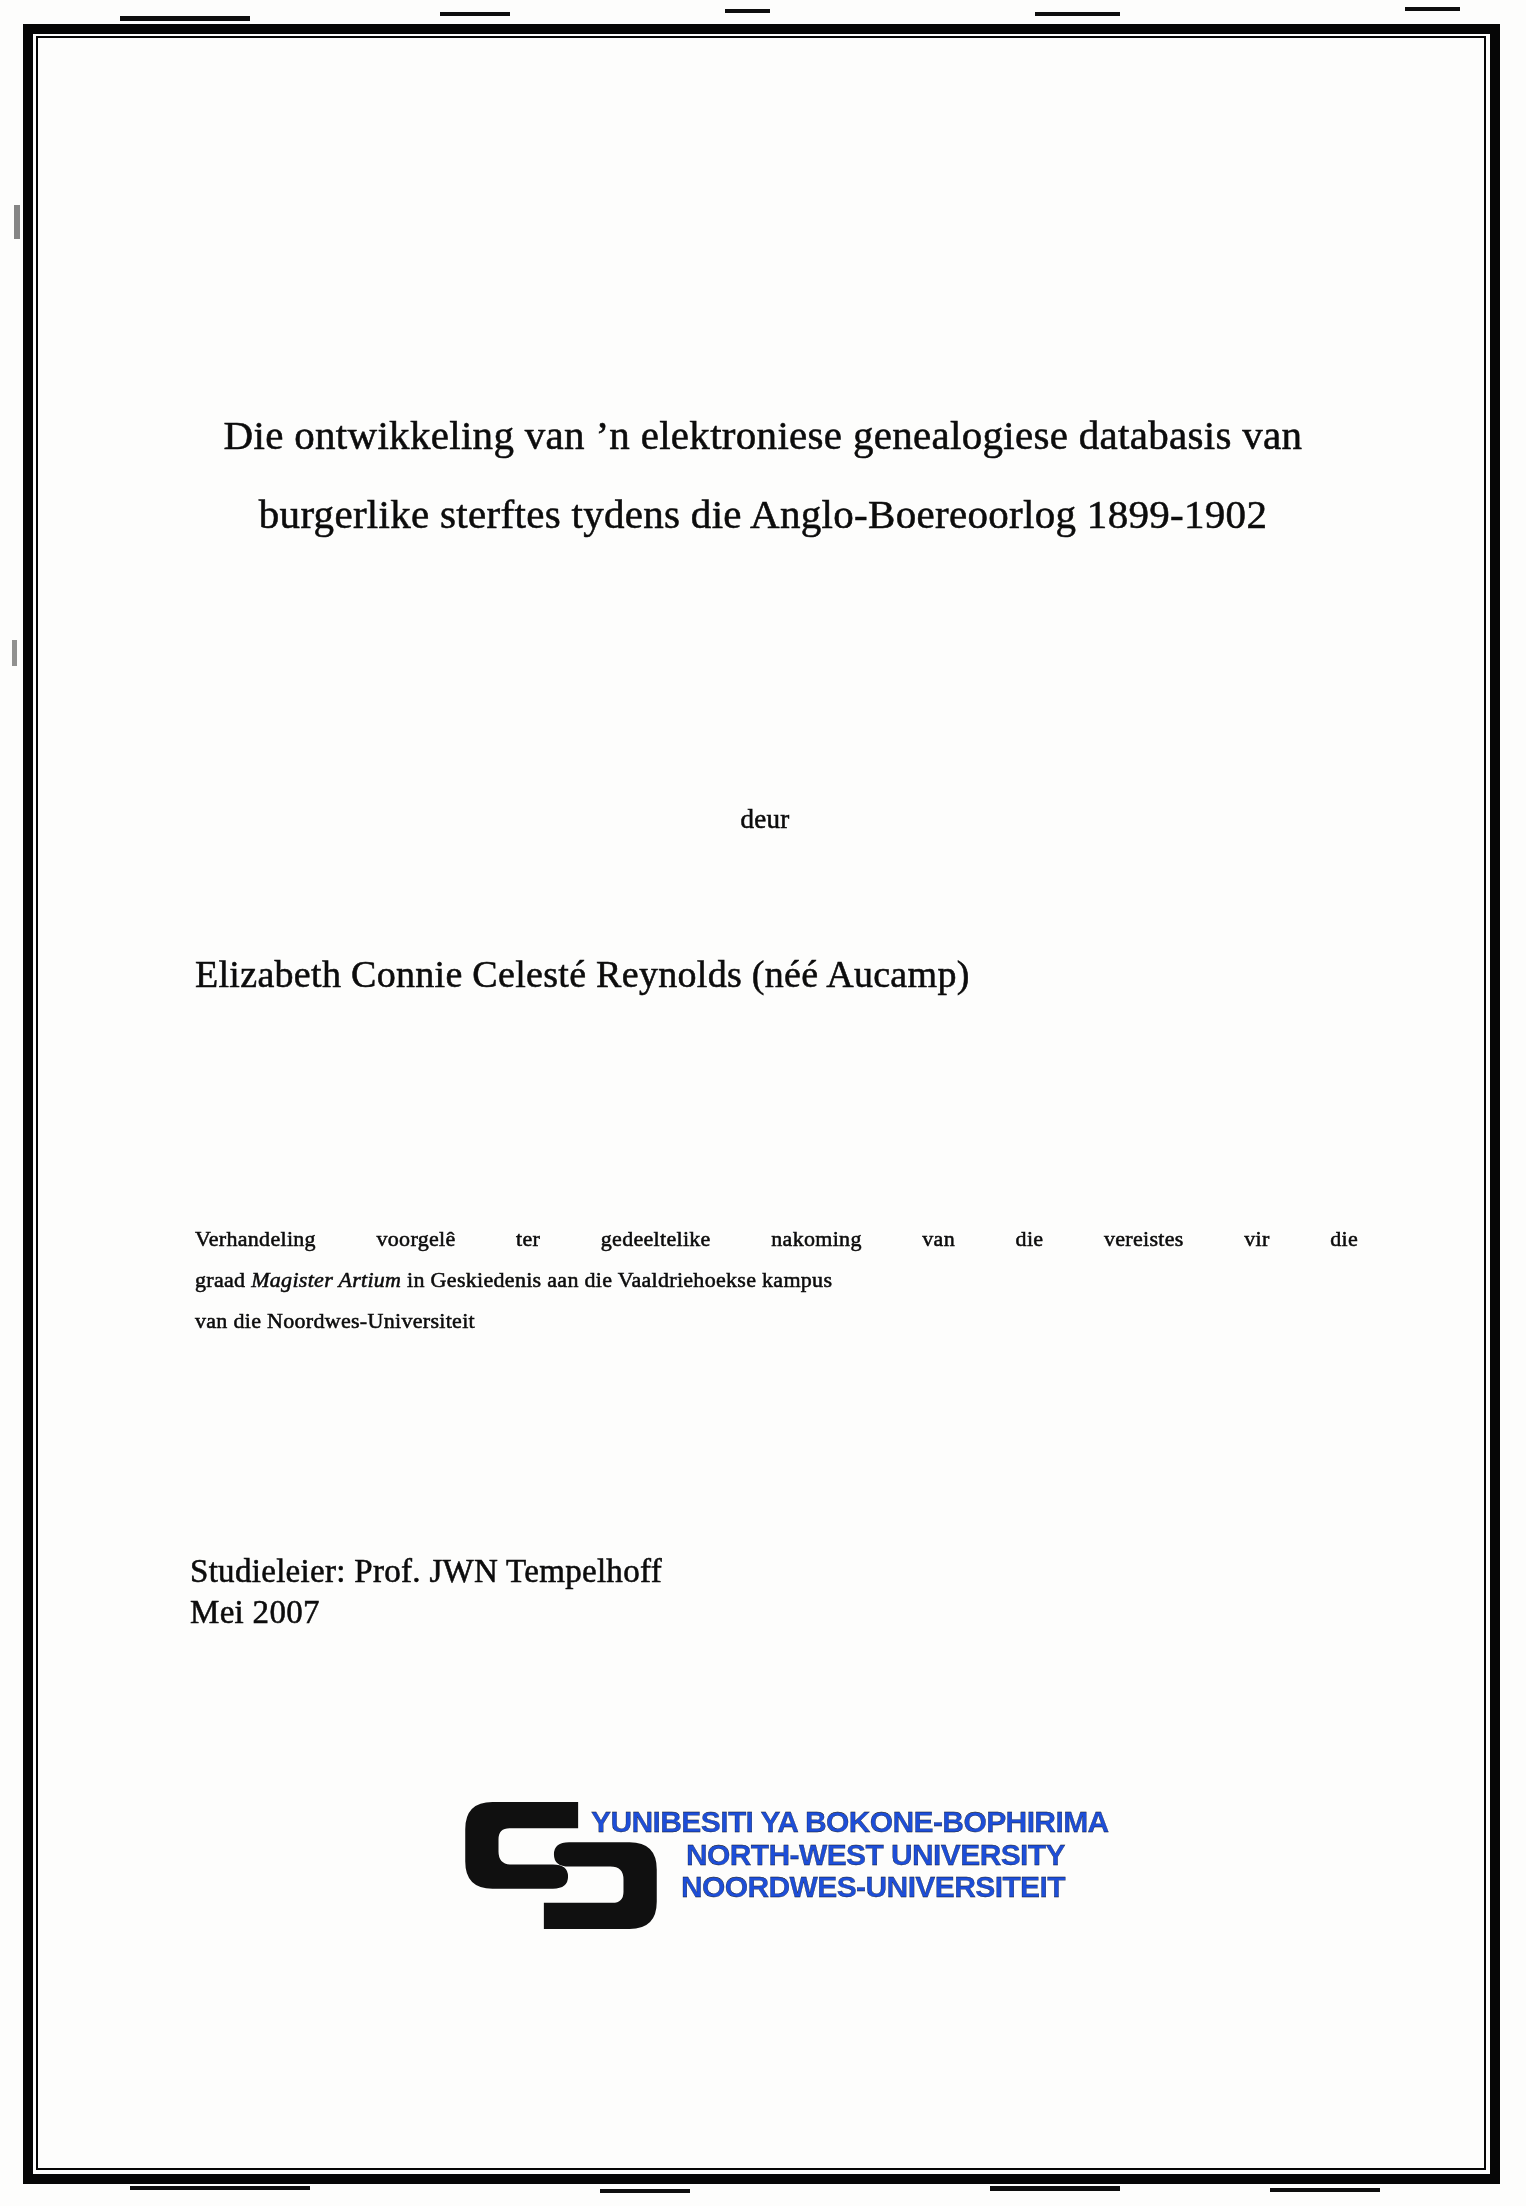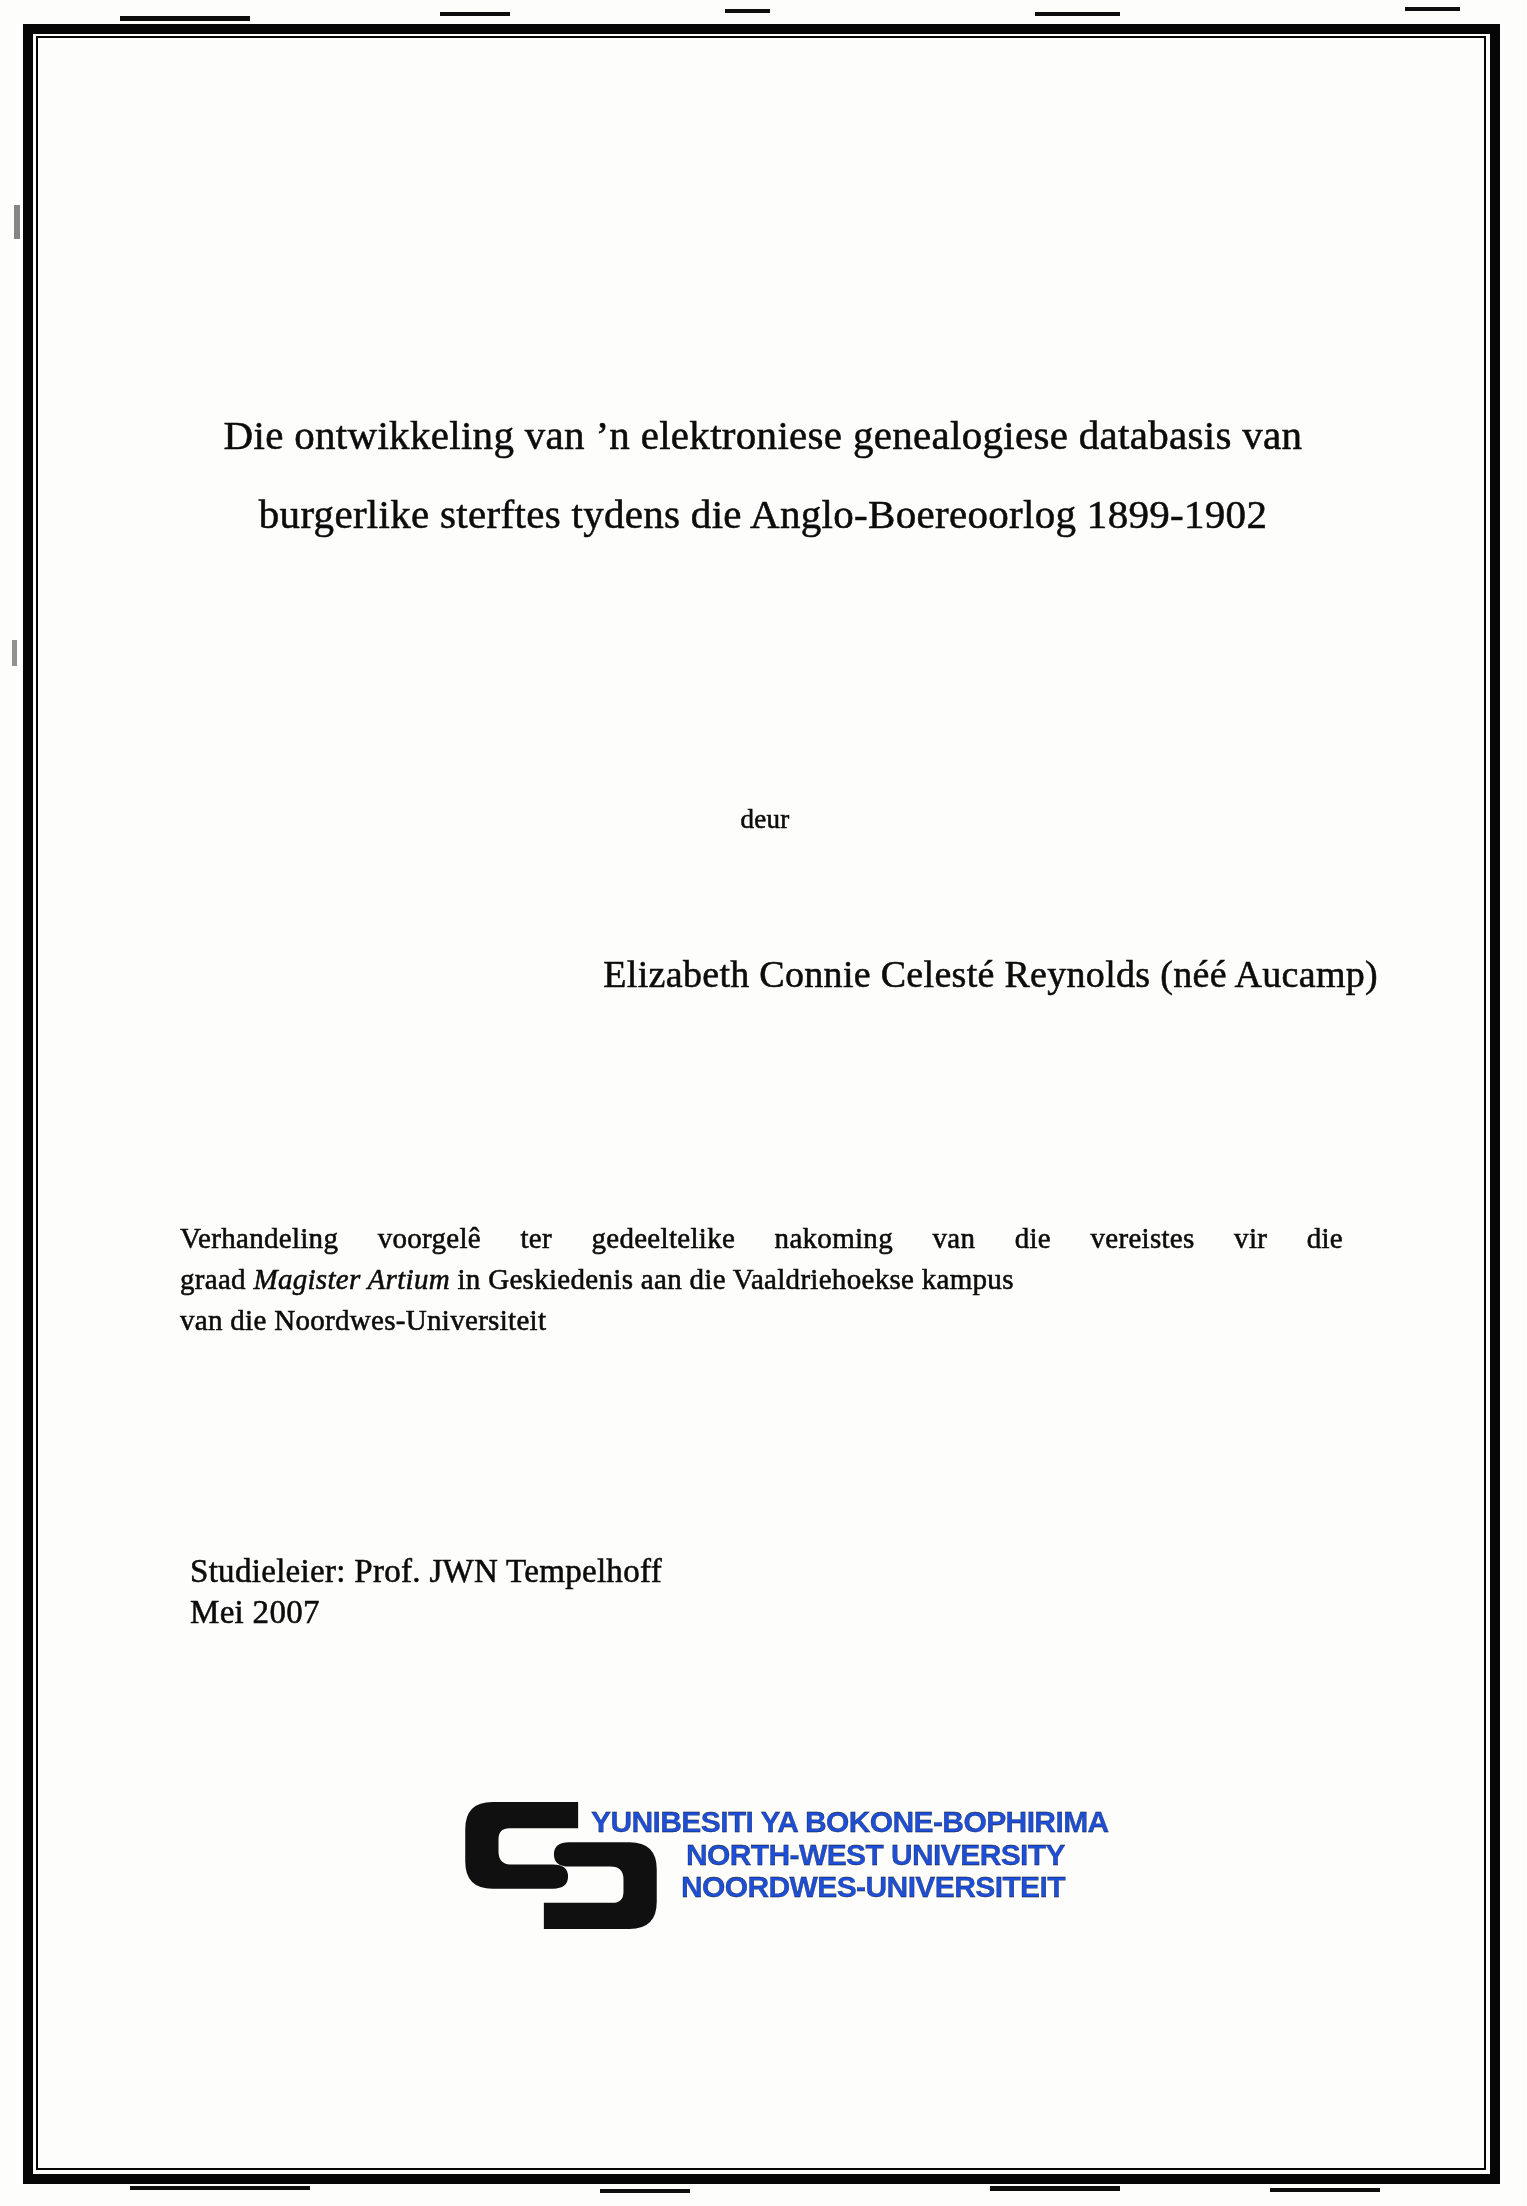--- a/index.html
+++ b/index.html
@@ -50,30 +50,30 @@
   }
   .byline {
     position: absolute;
     left: 170px; width: 1190px;
     top: 804px;
     text-align: center;
     font-size: 27px;
   }
   .author {
     position: absolute;
-    left: 188px; width: 1190px;
+    left: 195px; width: 1190px;
     top: 952px;
-    text-align: right;
+    text-align: left;
     font-size: 38px;
   }
   .declaration {
     position: absolute;
-    left: 180px; width: 1163px;
+    left: 195px; width: 1163px;
     top: 1218px;
-    font-size: 29px;
+    font-size: 22px;
     line-height: 41px;
   }
   .decl-line1 {
     text-align: justify;
     text-align-last: justify;
   }
   .decl-line2 i { font-style: italic; }
   .supervisor-block {
     position: absolute;
     left: 190px;

